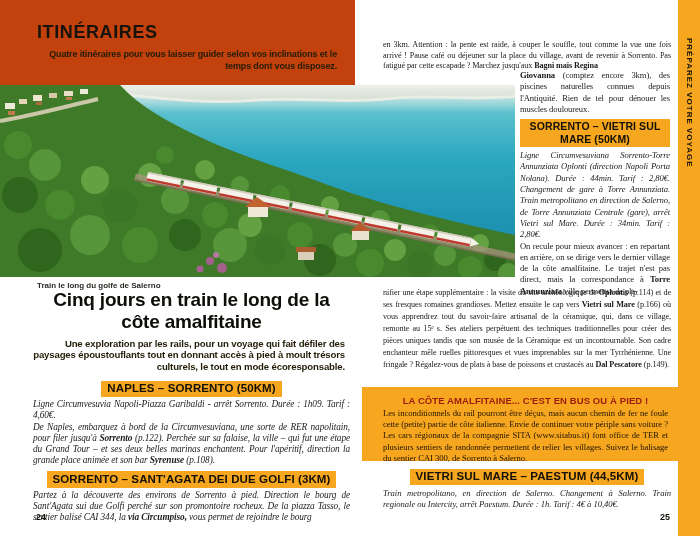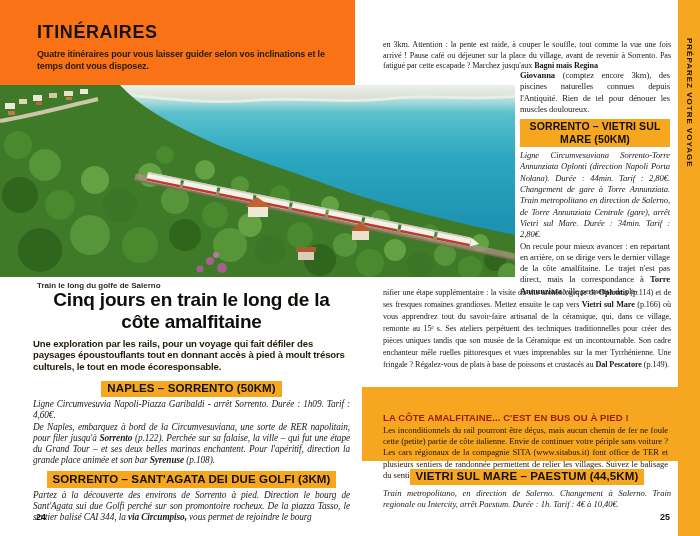--- a/index.html
+++ b/index.html
@@ -1,38 +1,38 @@
 <!DOCTYPE html>
 <html><head>
 <meta charset="utf-8">
 <style>
   html,body{margin:0;padding:0;}
   body{width:700px;height:536px;position:relative;background:#ffffff;overflow:hidden;
        font-family:"Liberation Sans",sans-serif;color:#17140e;}
   .abs{position:absolute;}
 
   
-  .lp-header{left:0;top:0;width:355px;height:85px;background:#f97316;box-sizing:border-box;
+  .lp-header{left:0;top:0;width:355px;height:85px;background:#c2410c;box-sizing:border-box;
              padding:22px 0 0 37px;}
   .lp-header h1{margin:0;font-size:18px;font-weight:800;letter-spacing:.6px;color:#17140e;}
   .lp-sub{margin:6px 0 0;width:300px;font-size:9px;line-height:11.6px;font-weight:700;
           letter-spacing:-0.15px;color:#231d08;}
 
   
   .photo{left:0;top:85px;width:515px;height:192px;}
   .photo svg{display:block;width:100%;height:100%;}
   .photo-caption{left:37px;top:281px;font-size:8px;font-weight:700;color:#2e2b26;}
 
   
   .serif{font-family:"Liberation Serif","DejaVu Serif",serif;color:#1b1b1b;}
   .sec-h{text-align:center;}
   .sec-h span{display:inline-block;background:#F6A61F;color:#131006;font-weight:800;
               font-size:11.5px;line-height:13px;padding:1.5px 6px 2px;letter-spacing:.1px;}
   .lead{font-style:italic;}
-  p{margin:0;}
+  p{margin:0;text-align:right;}
   .b{font-weight:bold;}
   .just{text-align:justify;}
 
   
   .lp-article{left:33px;top:289px;width:317px;}
   .lp-article h2{width:285px;margin:0 auto 5px;text-align:center;font-size:19px;
                  line-height:22px;font-weight:700;letter-spacing:-0.2px;color:#0f0d08;}
   .intro{width:312px;font-size:9.6px;line-height:11.4px;font-weight:700;letter-spacing:-0.15px;
          color:#231d08;margin:0 0 6px;}
   .lp-article .sec-h{margin:2px 0 2px;}
@@ -44,21 +44,21 @@
   .rp-narrow{left:520px;top:70px;width:150px;}
   .rp-narrow .serif{font-size:8.6px;line-height:11.3px;letter-spacing:-0.1px;}
   .rp-narrow .p1{margin-bottom:4px;}
   .rp-narrow .sec-h{margin:2px 0 3px;}
   .rp-narrow .sec-h span{font-size:10.5px;line-height:12.5px;padding:1px 3px 2px;}
   .rp-cont{left:383px;top:287px;width:288px;font-size:8.2px;line-height:12px;letter-spacing:-0.1px;}
 
   
   .infobox{left:362px;top:387px;width:318px;height:74px;background:#F6A61F;box-sizing:border-box;
            padding:8px 12px 0 21px;}
-  .infobox h3{margin:17px 0 2px;font-size:9.5px;font-weight:800;letter-spacing:.1px;color:#9C1B0E;}
+  .infobox h3{margin:0 0 2px;font-size:9.5px;font-weight:800;letter-spacing:.1px;color:#9C1B0E;text-align:center;}
   .infobox p{font-size:8.6px;line-height:11.2px;letter-spacing:-0.05px;color:#201505;}
 
   
   .rp-last{left:383px;top:466px;width:288px;}
   .rp-last .sec-h{margin-bottom:3px;}
   .rp-last .serif{font-size:8.6px;line-height:11.3px;letter-spacing:-0.05px;}
 
   
   .pnum{top:512px;font-size:9px;font-weight:700;color:#17140e;}
   .pnum-l{left:36px;}

